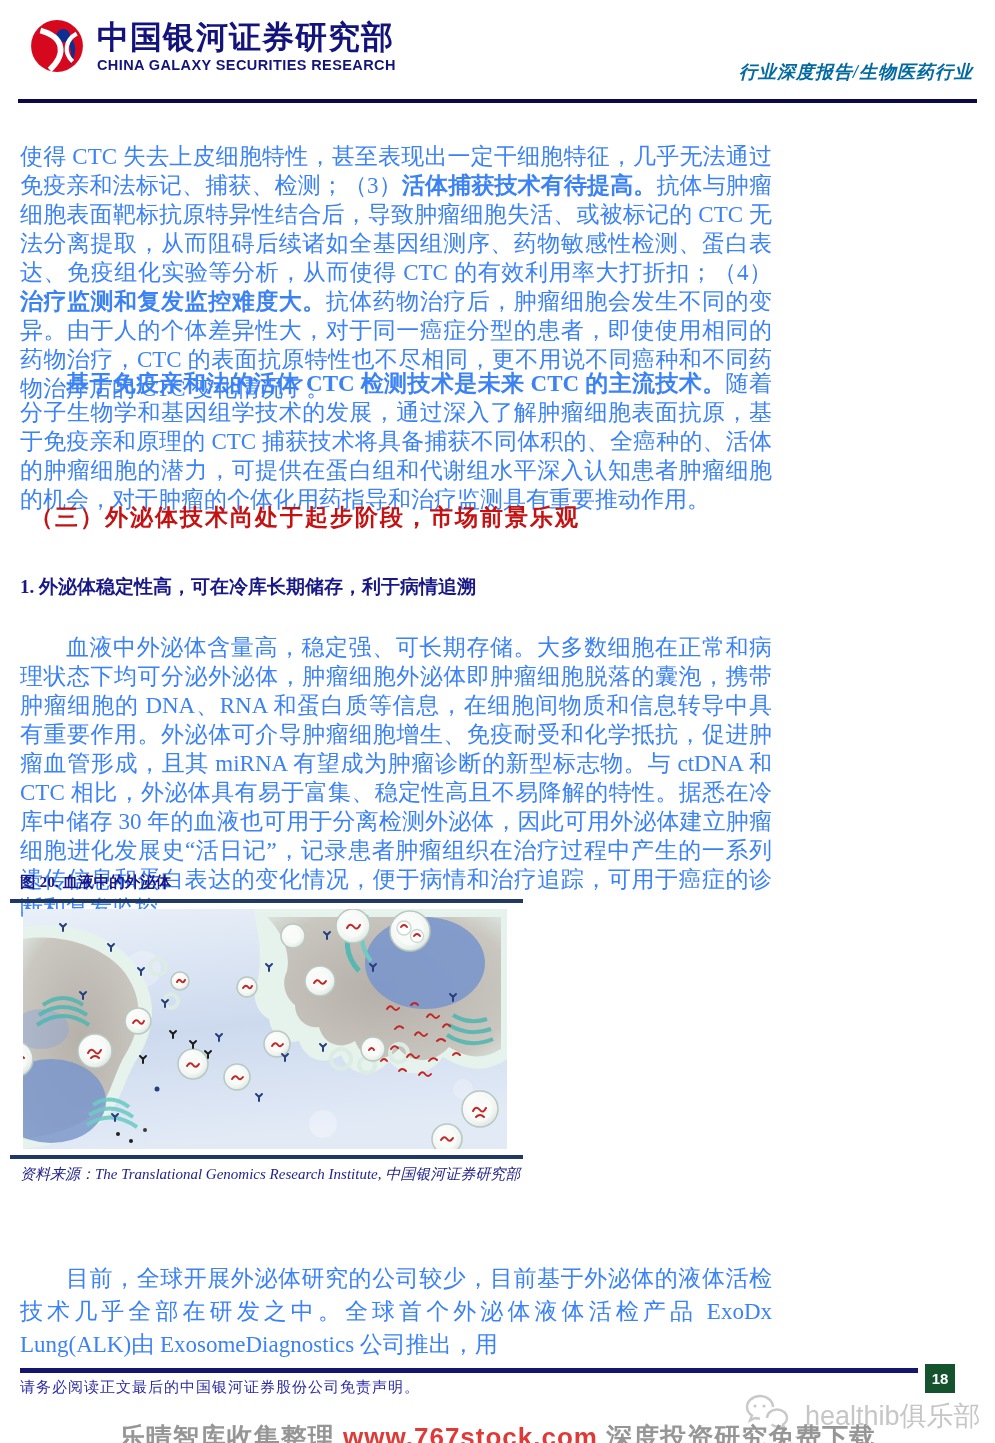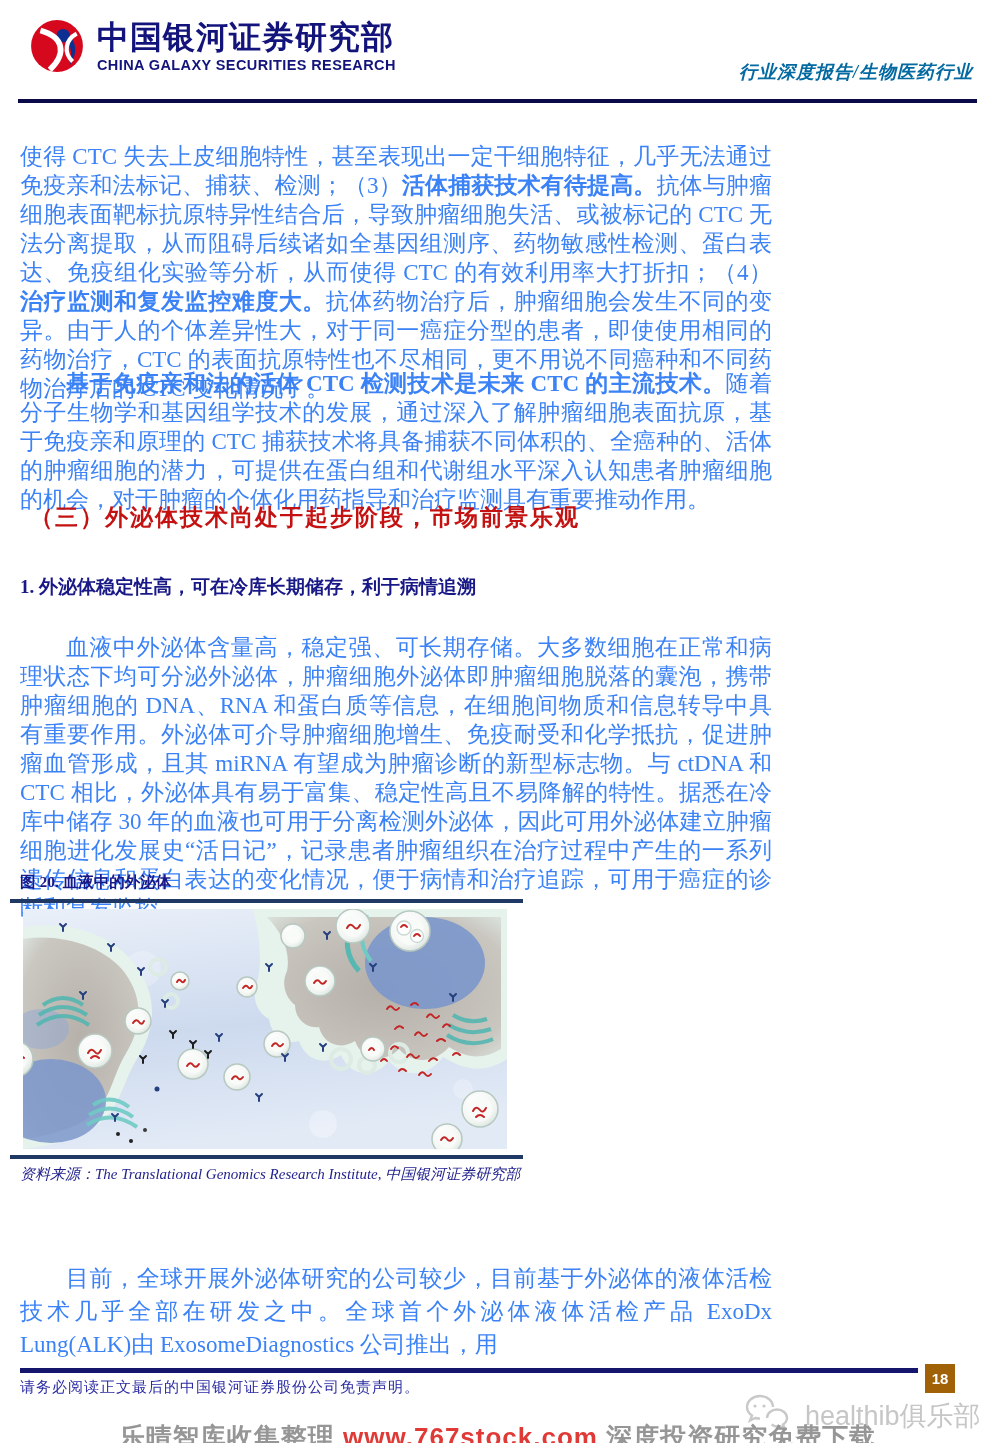--- a/index.html
+++ b/index.html
@@ -41,21 +41,21 @@
   
   .vo { fill:url(#vesG); stroke:#b7c8c0; stroke-width:1.5; }
   .vi { fill:#f8fbf8; }
   .rna { stroke:#c32424; stroke-width:2; fill:none; stroke-linecap:round; }
   .ab { stroke:#26407f; stroke-width:2; fill:none; stroke-linecap:round; }
   .abk { stroke:#1d1d1d; stroke-width:2; fill:none; stroke-linecap:round; }
   .golgi { stroke:#54b6b0; fill:none; stroke-width:4; opacity:0.9; }
   .golgi2 { stroke:#6fcac4; fill:none; stroke-width:4; opacity:0.9; }
   
   .footer-bar { position:absolute; left:20px; top:1356px; width:898px; height:5px; background:#15156e; }
-  .page-box { position:absolute; left:925px; top:1352px; width:30px; height:29px; background:#a16207;
+  .page-box { position:absolute; left:925px; top:1352px; width:30px; height:29px; background:#14532d;
     color:#ffffff; font-family:"Liberation Sans",sans-serif; font-size:15px; font-weight:bold;
     display:flex; align-items:center; justify-content:center; }
   .disclaimer { position:absolute; left:20px; top:1366px; font-size:15px; color:#2b2ba3; letter-spacing:1px; }
   .wm-right { position:absolute; left:745px; top:1382px; display:flex; align-items:center; gap:16px;
     color:#c6c6c6; font-size:27px; font-family:"Liberation Sans","DejaVu Sans",sans-serif; }
   .wm-bottom { position:absolute; left:0; top:1408px; width:995px; text-align:center;
     font-family:"Liberation Sans","DejaVu Sans",sans-serif; font-size:26px; font-weight:bold;
     letter-spacing:1px; }
   .wm-gray { color:#969696; }
   .wm-red { color:#e03a37; }

